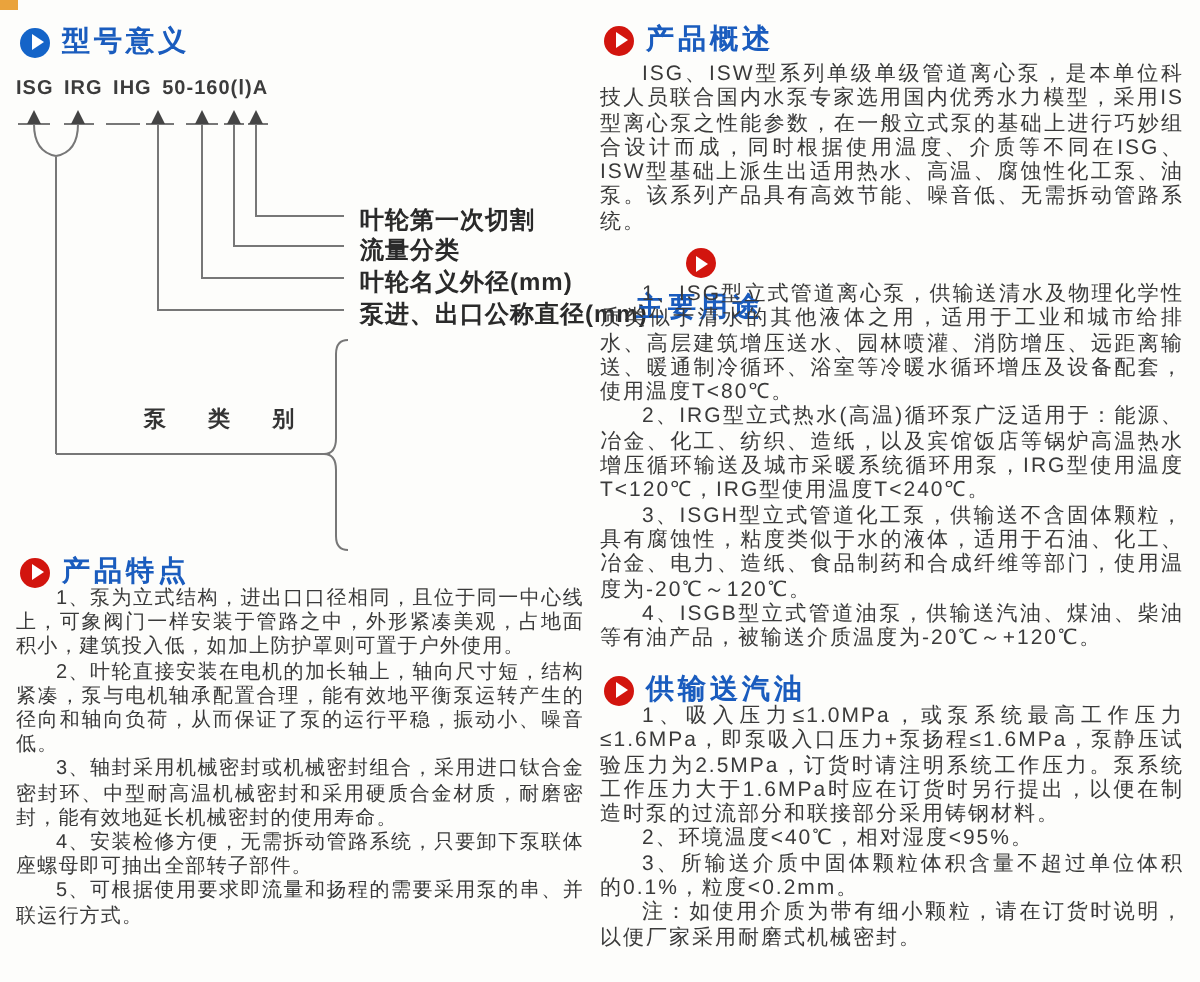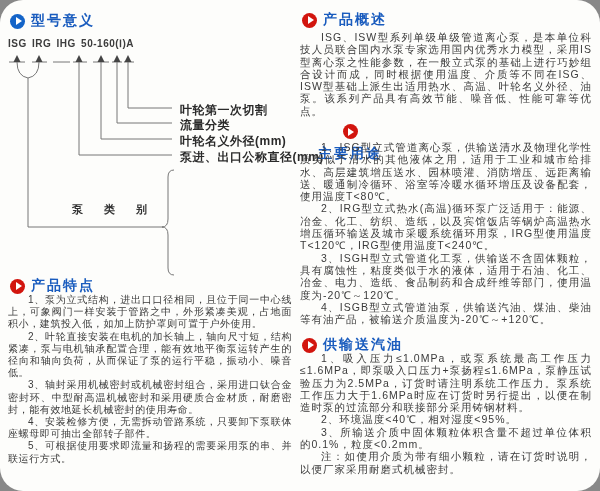--- a/index.html
+++ b/index.html
@@ -1,17 +1,17 @@
 <!DOCTYPE html>
 <html><head>
 <meta charset="utf-8">
 <style>
   * { margin:0; padding:0; box-sizing:border-box; }
   body { margin:0; background:#888; font-family:"Liberation Sans", sans-serif; }
-  .page { position:relative; width:600px; height:491px; background:#fdfdfb; overflow:hidden; margin:0 auto;border-radius:23px; }
+  .page { position:relative; width:600px; height:491px; background:#fdfdfb; overflow:hidden; margin:0 auto; }
   .corner-mark { position:absolute; left:0; top:0; width:9px; height:5px; background:#eaa33c; }
 
   .sec-header { position:absolute; display:flex; align-items:center; gap:6px; }
   .hdr-icon { width:15px; height:15px; border-radius:50%; display:flex; align-items:center; justify-content:center; flex:0 0 auto; }
   .hdr-icon .tri { width:0; height:0; border-left:6px solid #fff; border-top:4px solid transparent; border-bottom:4px solid transparent; margin-left:2px; }
   .hdr-title { font-size:14px; font-weight:bold; letter-spacing:2px; }
 
   .diagram { position:absolute; left:8px; top:36px; width:290px; height:250px; }
   .diagram svg { position:absolute; left:0; top:0; }
   .model-code { position:absolute; left:0; top:2px; font-size:10px; font-weight:600; color:#3c3c3c; letter-spacing:0.5px; word-spacing:2px; white-space:nowrap; }
@@ -86,21 +86,21 @@
       <p>5、可根据使用要求即流量和扬程的需要采用泵的串、并联运行方式。</p>
     </div>
 
   <div class="sec-header" style="left:302px; top:11px;font-family:Liberation Serif, serif;">
     <span class="hdr-icon" style="background: rgb(210, 21, 14);">
         <span class="tri"></span>
       </span>
     <span class="hdr-title" style="color: rgb(26, 92, 190);">产品概述</span>
   </div>
   <div class="text-block right-text" style="top:31px;">
-    <p>ISG、ISW型系列单级单级管道离心泵，是本单位科技人员联合国内水泵专家选用国内优秀水力模型，采用IS型离心泵之性能参数，在一般立式泵的基础上进行巧妙组合设计而成，同时根据使用温度、介质等不同在ISG、ISW型基础上派生出适用热水、高温、叶轮名义外径、油泵。该系列产品具有高效节能、噪音低、性能可靠等优点。</p>
+    <p>ISG、ISW型系列单级单级管道离心泵，是本单位科技人员联合国内水泵专家选用国内优秀水力模型，采用IS型离心泵之性能参数，在一般立式泵的基础上进行巧妙组合设计而成，同时根据使用温度、介质等不同在ISG、ISW型基础上派生出适用热水、高温、腐蚀性化工泵、油泵。该系列产品具有高效节能、噪音低、无需拆动管路系统。</p>
   </div>
 
   <div class="sec-header" style="left:318px; top:124px;flex-direction:column;">
     <span class="hdr-icon" style="background: rgb(210, 21, 14);">
         <span class="tri"></span>
       </span>
     <span class="hdr-title" style="color: rgb(26, 92, 190);">主要用途</span>
   </div>
   <div class="text-block right-text" style="top:141px;">
       <p>1、ISG型立式管道离心泵，供输送清水及物理化学性质类似于清水的其他液体之用，适用于工业和城市给排水、高层建筑增压送水、园林喷灌、消防增压、远距离输送、暖通制冷循环、浴室等冷暖水循环增压及设备配套，使用温度T&lt;80℃。</p>

